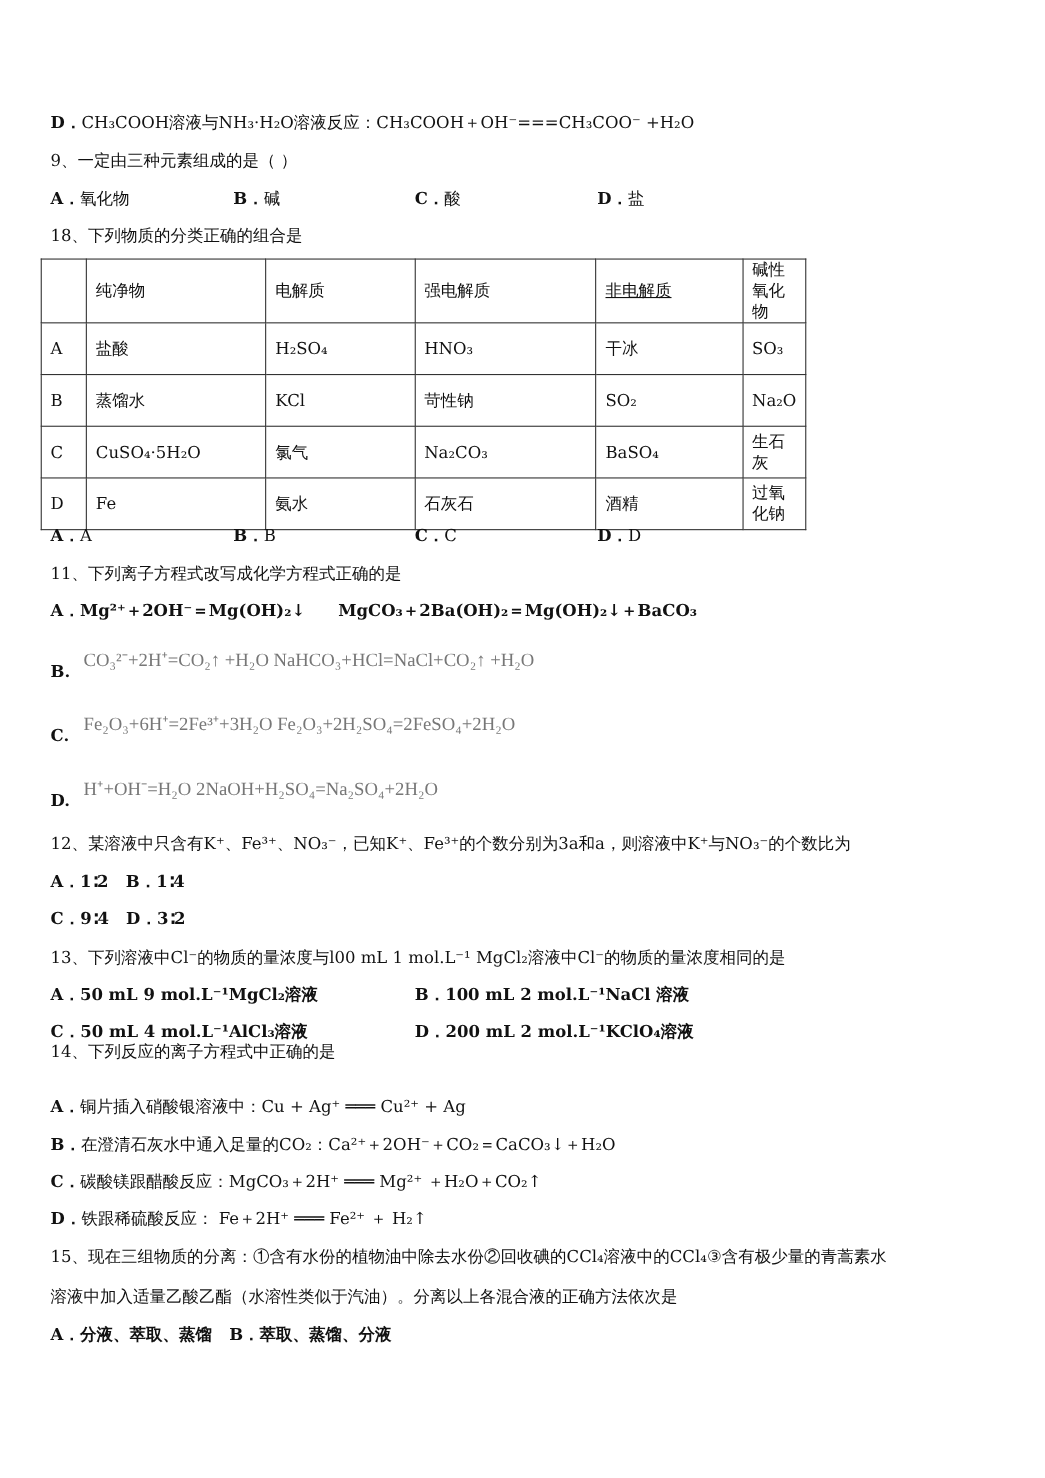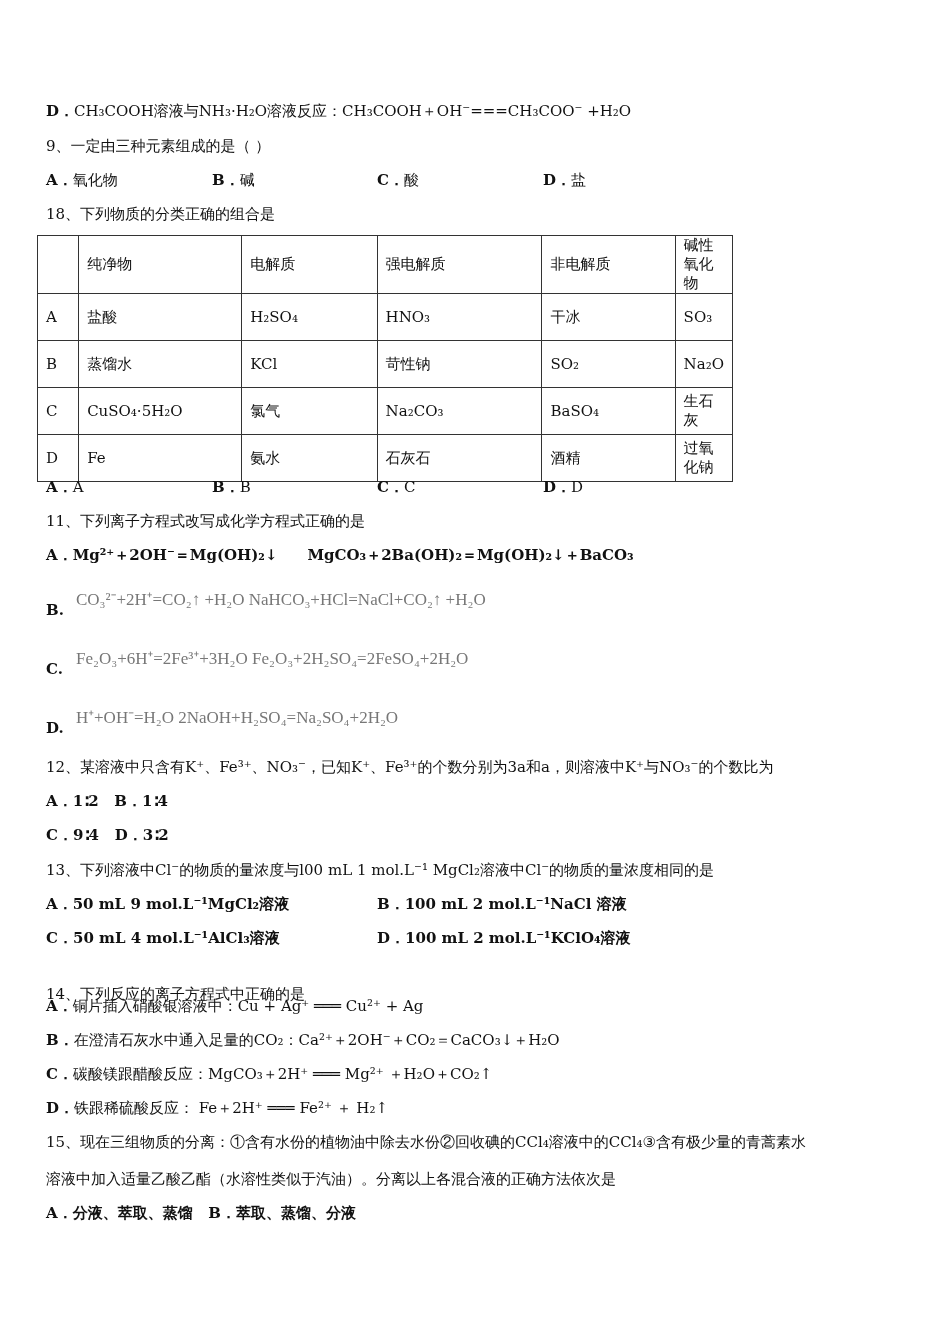--- a/index.html
+++ b/index.html
@@ -13,21 +13,21 @@
   .opt { position: absolute; white-space: nowrap; }
   .gray { color: #777777; font-family: "Liberation Serif", serif; font-size: 17px; }
   table.grid {
     position: absolute; left: 37px; top: 235px; width: 696px;
     border-collapse: collapse; font-size: 15px;
   }
   table.grid td {
     border: 1.5px solid #333333; height: 46px; padding: 0 8px; vertical-align: middle;
   }
   .c0 { width: 27px; } .c1 { width: 158px; } .c2 { width: 135px; }
-  .c3 { width: 169px; } .c4 { width: 132px; }
+  .c3 { width: 169px; } .c4 { width: 132px; text-decoration: underline; }
 </style>
 </head>
 <body>
 
 <div class="line" style="top:101px">
   <span class="b">D．</span><span>CH₃COOH溶液与NH₃·H₂O溶液反应：CH₃COOH＋OH⁻===CH₃COO⁻ +H₂O</span>
 </div>
 
 <div class="line" style="top:136px">9、一定由三种元素组成的是（ ）</div>
 <div class="line" style="top:170px; width:880px;">
@@ -113,24 +113,24 @@
   <span><span>D．</span><span>3∶2</span></span>
 </div>
 
 <div class="line" style="top:860px">13、下列溶液中Cl⁻的物质的量浓度与l00 mL 1 mol.L⁻¹ MgCl₂溶液中Cl⁻的物质的量浓度相同的是</div>
 <div class="line b" style="top:894px; width:880px;">
   <span class="opt" style="left:0"><span>A．</span><span>50 mL 9 mol.L⁻¹MgCl₂溶液</span></span>
   <span class="opt" style="left:331px"><span>B．</span><span>100 mL 2 mol.L⁻¹NaCl 溶液</span></span>
 </div>
 <div class="line b" style="top:928px; width:880px;">
   <span class="opt" style="left:0"><span>C．</span><span>50 mL 4 mol.L⁻¹AlCl₃溶液</span></span>
-  <span class="opt" style="left:331px"><span>D．</span><span>100 mL 2 mol.L⁻¹KClO₄溶液</span></span>
+  <span class="opt" style="left:331px"><span>D．</span><span>200 mL 2 mol.L⁻¹KClO₄溶液</span></span>
 </div>
 
-<div class="line" style="top:984px">14、下列反应的离子方程式中正确的是</div>
+<div class="line" style="top:946px">14、下列反应的离子方程式中正确的是</div>
 <div class="line" style="top:996px">
   <span class="b">A．</span><span>铜片插入硝酸银溶液中：Cu + Ag⁺ ═══ Cu²⁺ + Ag</span>
 </div>
 <div class="line" style="top:1030px">
   <span class="b">B．</span><span>在澄清石灰水中通入足量的CO₂：Ca²⁺＋2OH⁻＋CO₂＝CaCO₃↓＋H₂O</span>
 </div>
 <div class="line" style="top:1064px">
   <span class="b">C．</span><span>碳酸镁跟醋酸反应：MgCO₃＋2H⁺ ═══ Mg²⁺ ＋H₂O＋CO₂↑</span>
 </div>
 <div class="line" style="top:1098px">

